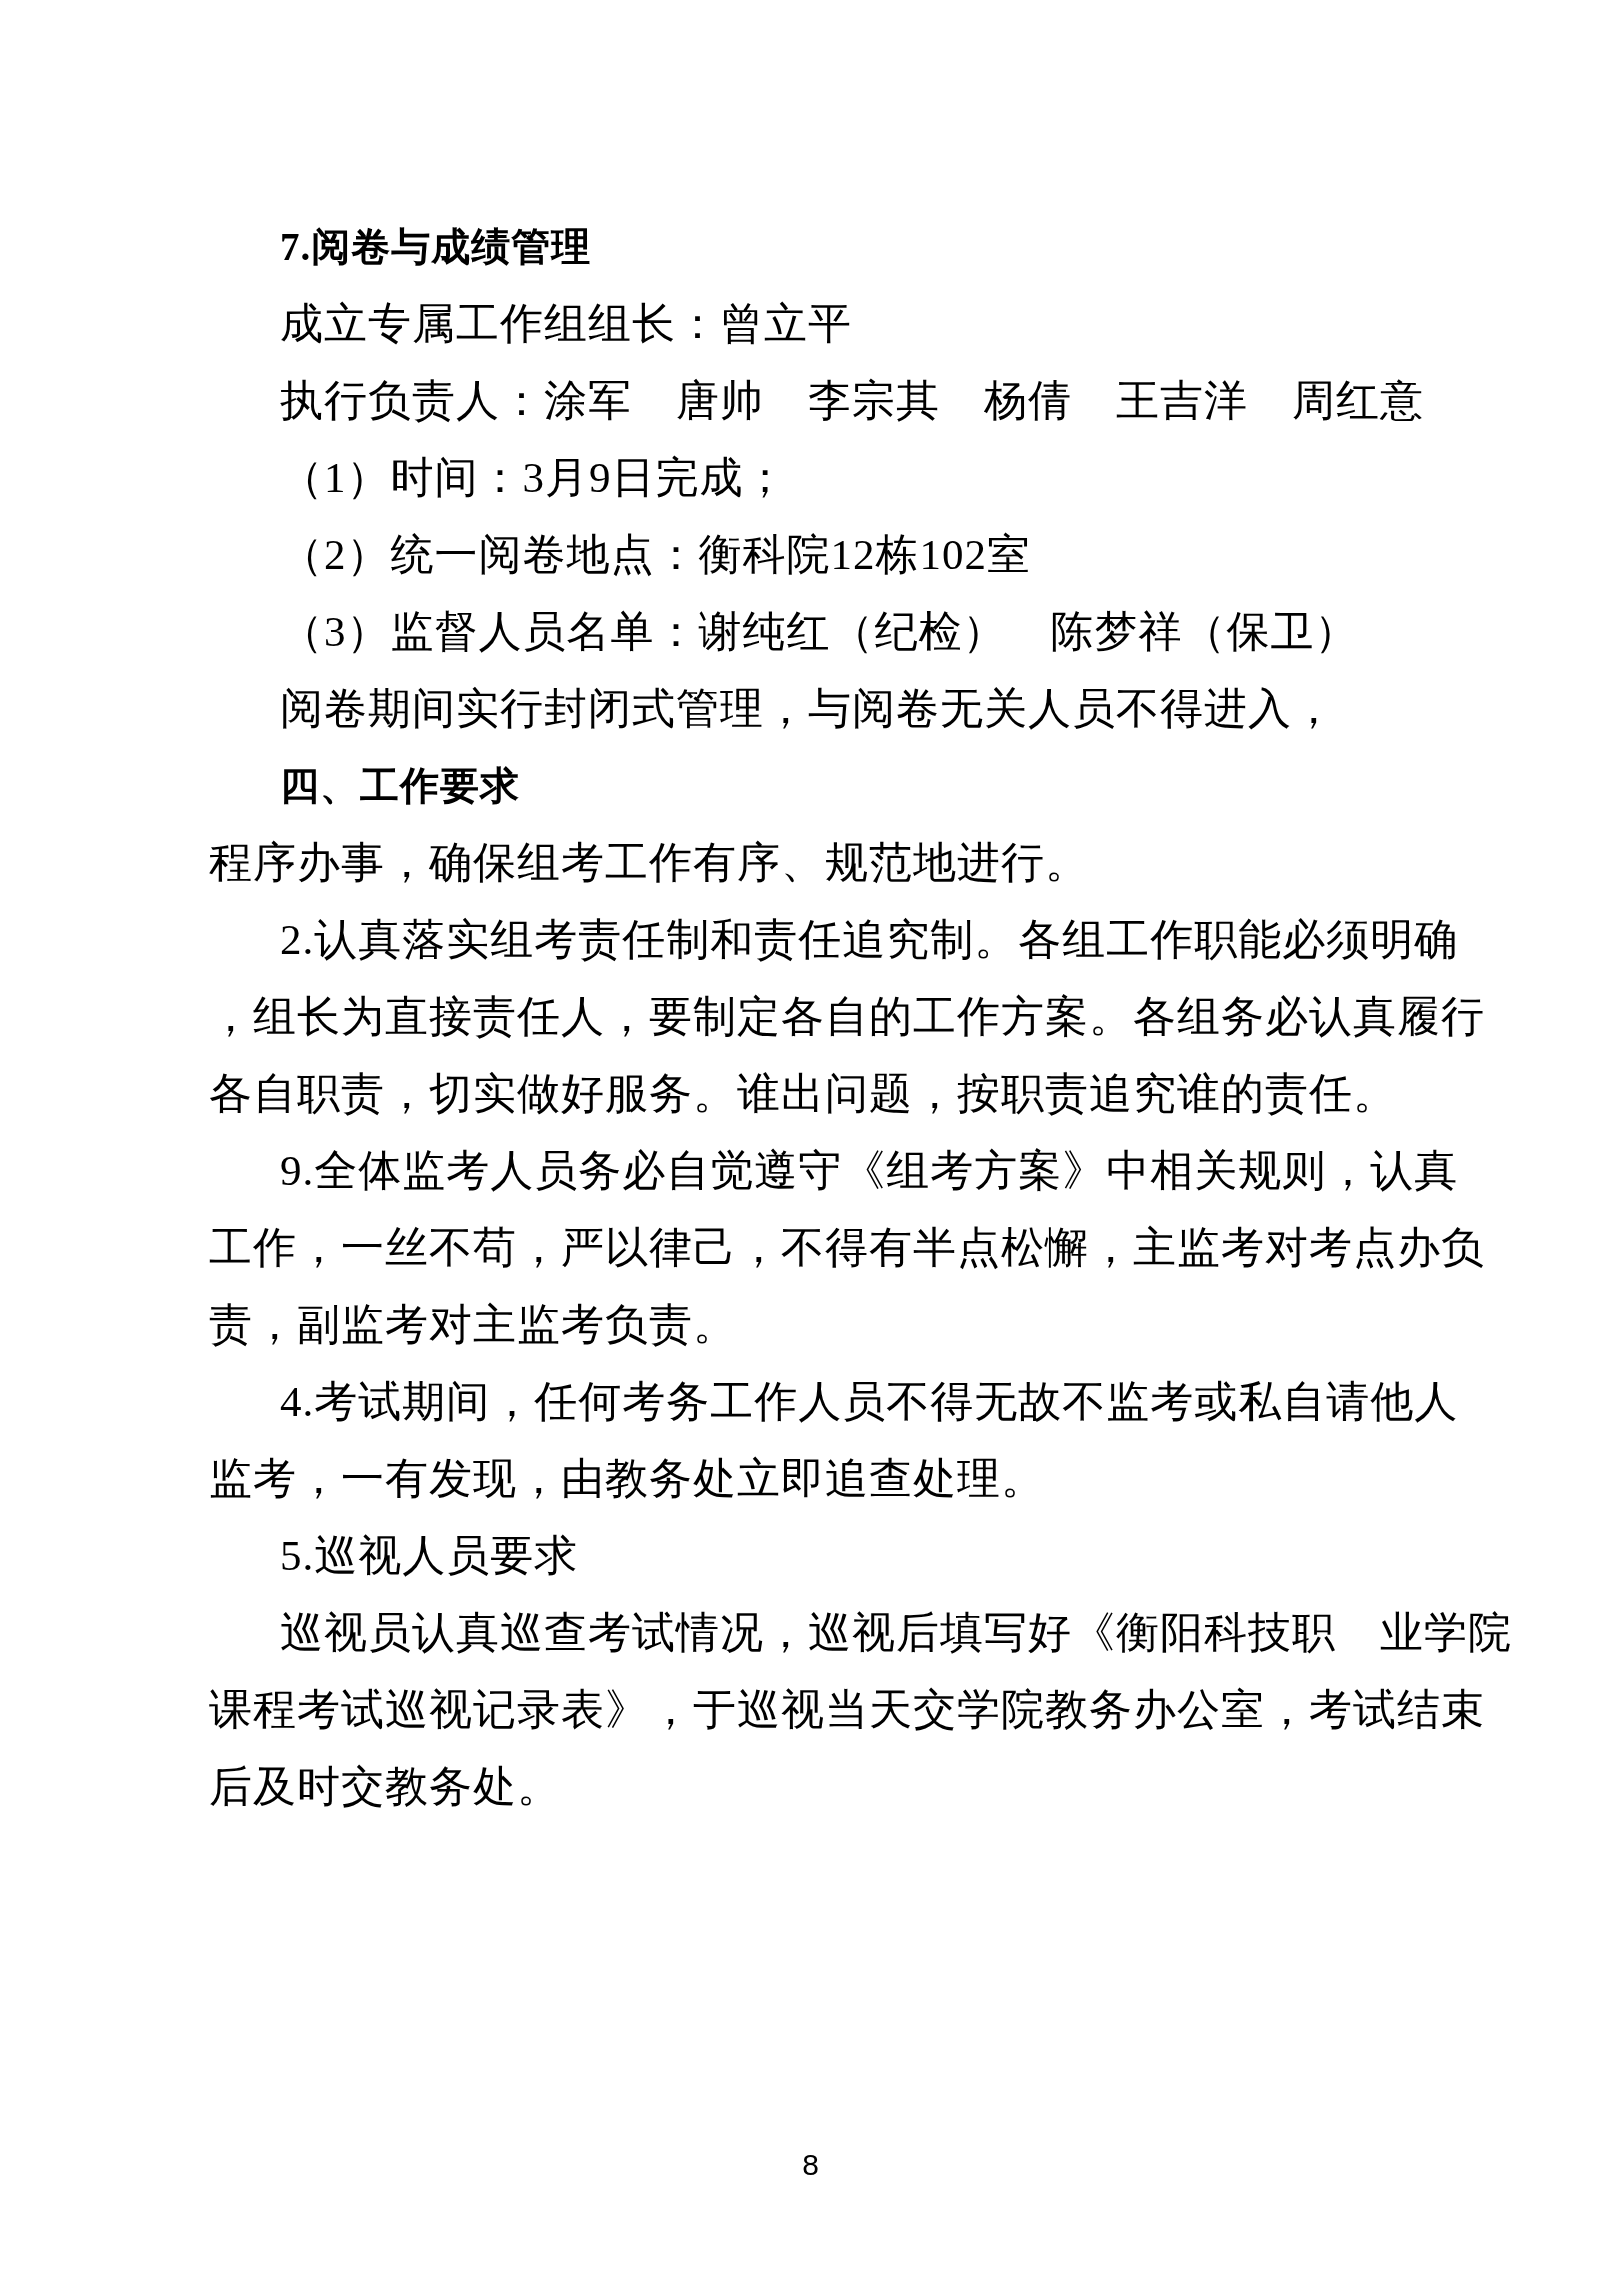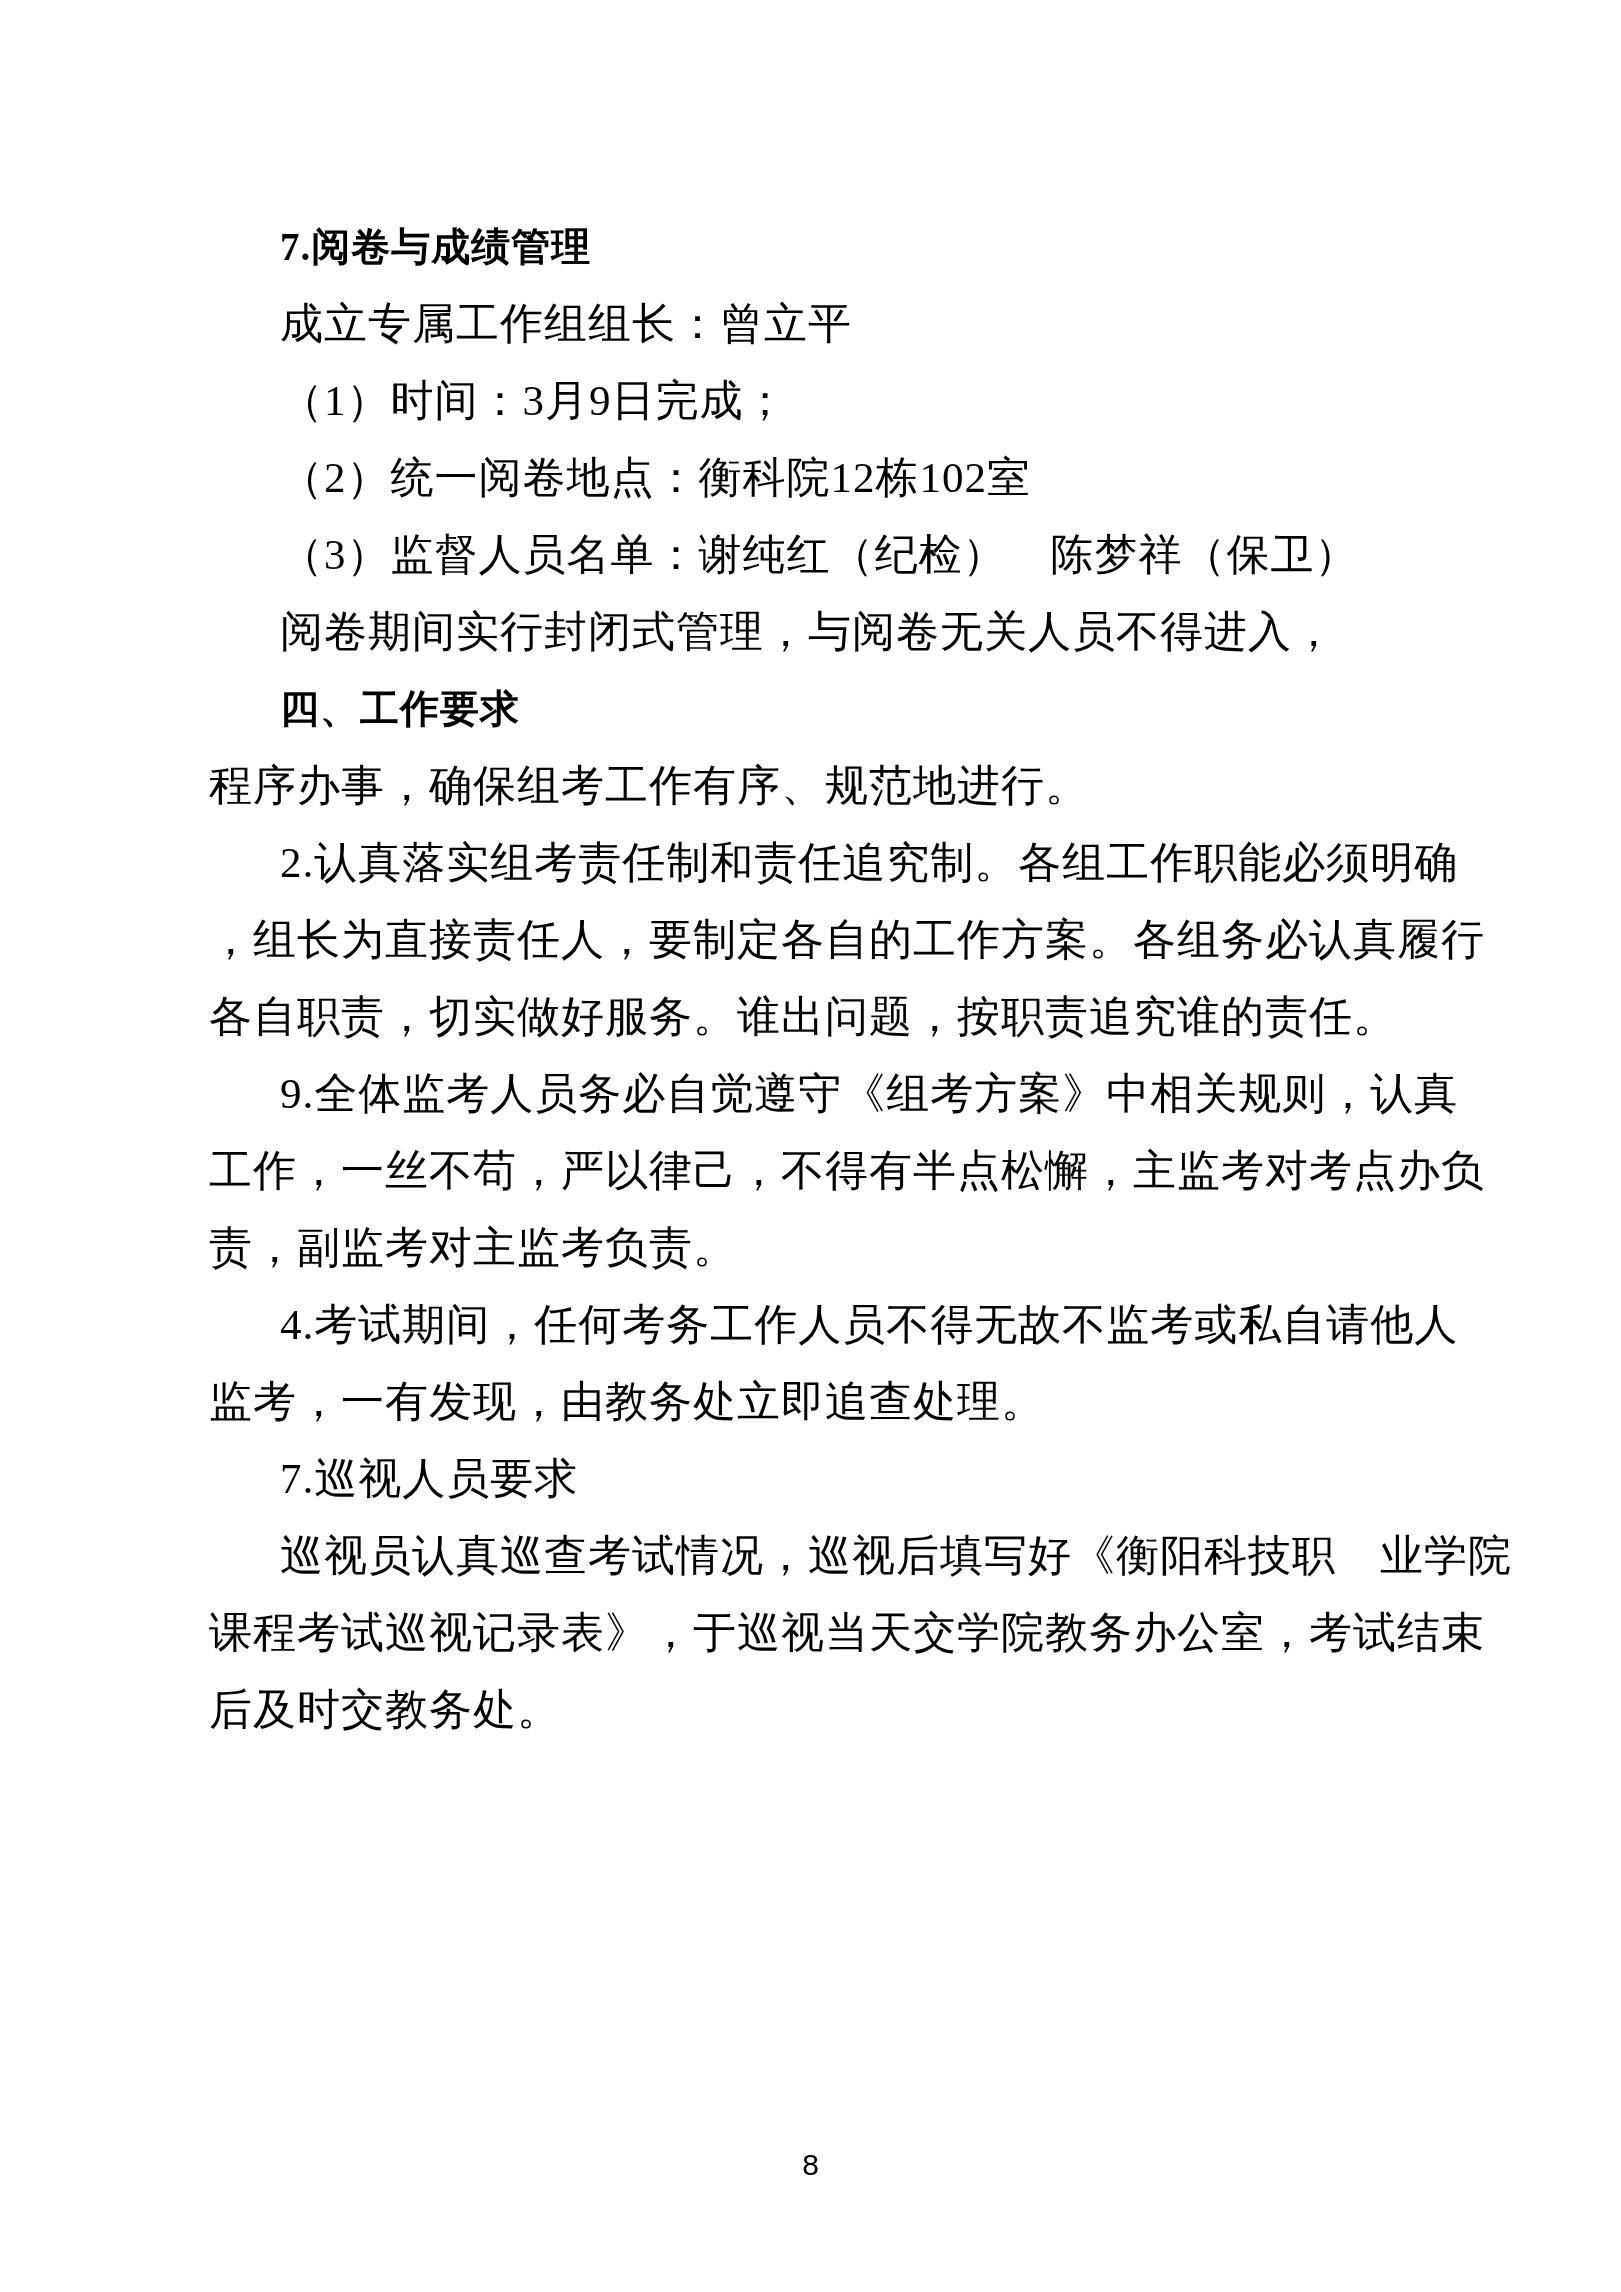--- a/index.html
+++ b/index.html
@@ -47,34 +47,35 @@
     color: #000000;
   }
 </style>
 </head>
 <body>
 
 <div class="page">
   <div class="content">
     <div class="line indent bold">7.阅卷与成绩管理</div>
     <div class="line indent">成立专属工作组组长：曾立平</div>
+    <div class="line indent">执行负责人：涂军　唐帅　李宗其　杨倩　王吉洋　周红意</div>
     <div class="line indent">（1）时间：3月9日完成；</div>
     <div class="line indent">（2）统一阅卷地点：衡科院12栋102室</div>
     <div class="line indent">（3）监督人员名单：谢纯红（纪检）　陈梦祥（保卫）</div>
     <div class="line indent">阅卷期间实行封闭式管理，与阅卷无关人员不得进入，</div>
     <div class="line indent bold">四、工作要求</div>
     <div class="line">程序办事，确保组考工作有序、规范地进行。</div>
     <div class="line indent">2.认真落实组考责任制和责任追究制。各组工作职能必须明确</div>
     <div class="line">，组长为直接责任人，要制定各自的工作方案。各组务必认真履行</div>
     <div class="line">各自职责，切实做好服务。谁出问题，按职责追究谁的责任。</div>
     <div class="line indent">9.全体监考人员务必自觉遵守《组考方案》中相关规则，认真</div>
     <div class="line">工作，一丝不苟，严以律己，不得有半点松懈，主监考对考点办负</div>
     <div class="line">责，副监考对主监考负责。</div>
     <div class="line indent">4.考试期间，任何考务工作人员不得无故不监考或私自请他人</div>
     <div class="line">监考，一有发现，由教务处立即追查处理。</div>
-    <div class="line indent">7.巡视人员要求</div>
+    <div class="line indent">5.巡视人员要求</div>
     <div class="line indent">巡视员认真巡查考试情况，巡视后填写好《衡阳科技职　业学院</div>
     <div class="line">课程考试巡视记录表》，于巡视当天交学院教务办公室，考试结束</div>
     <div class="line">后及时交教务处。</div>
   </div>
   <div class="page-number">8</div>
 </div>
 
 
 </body></html>

